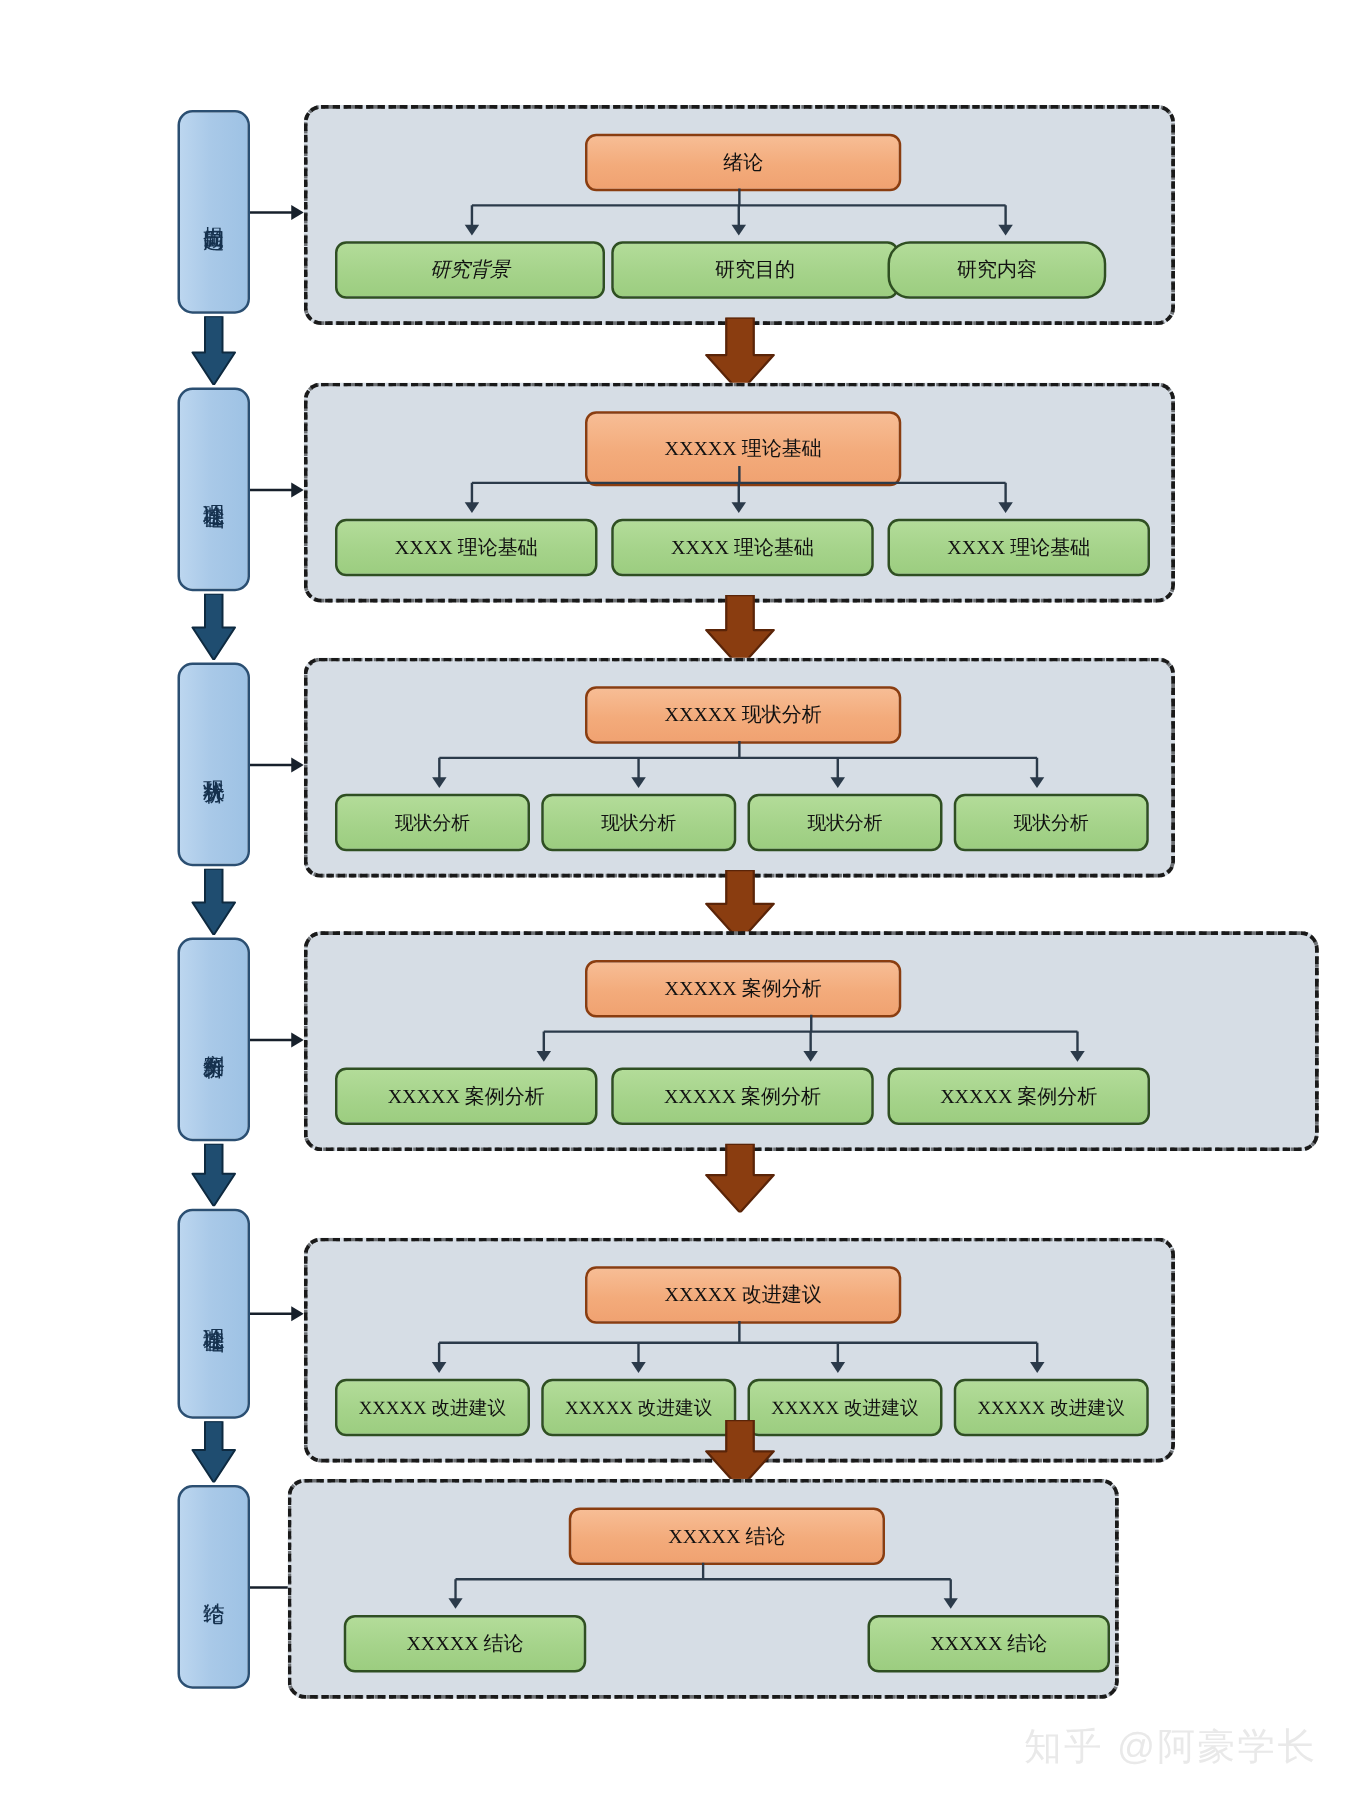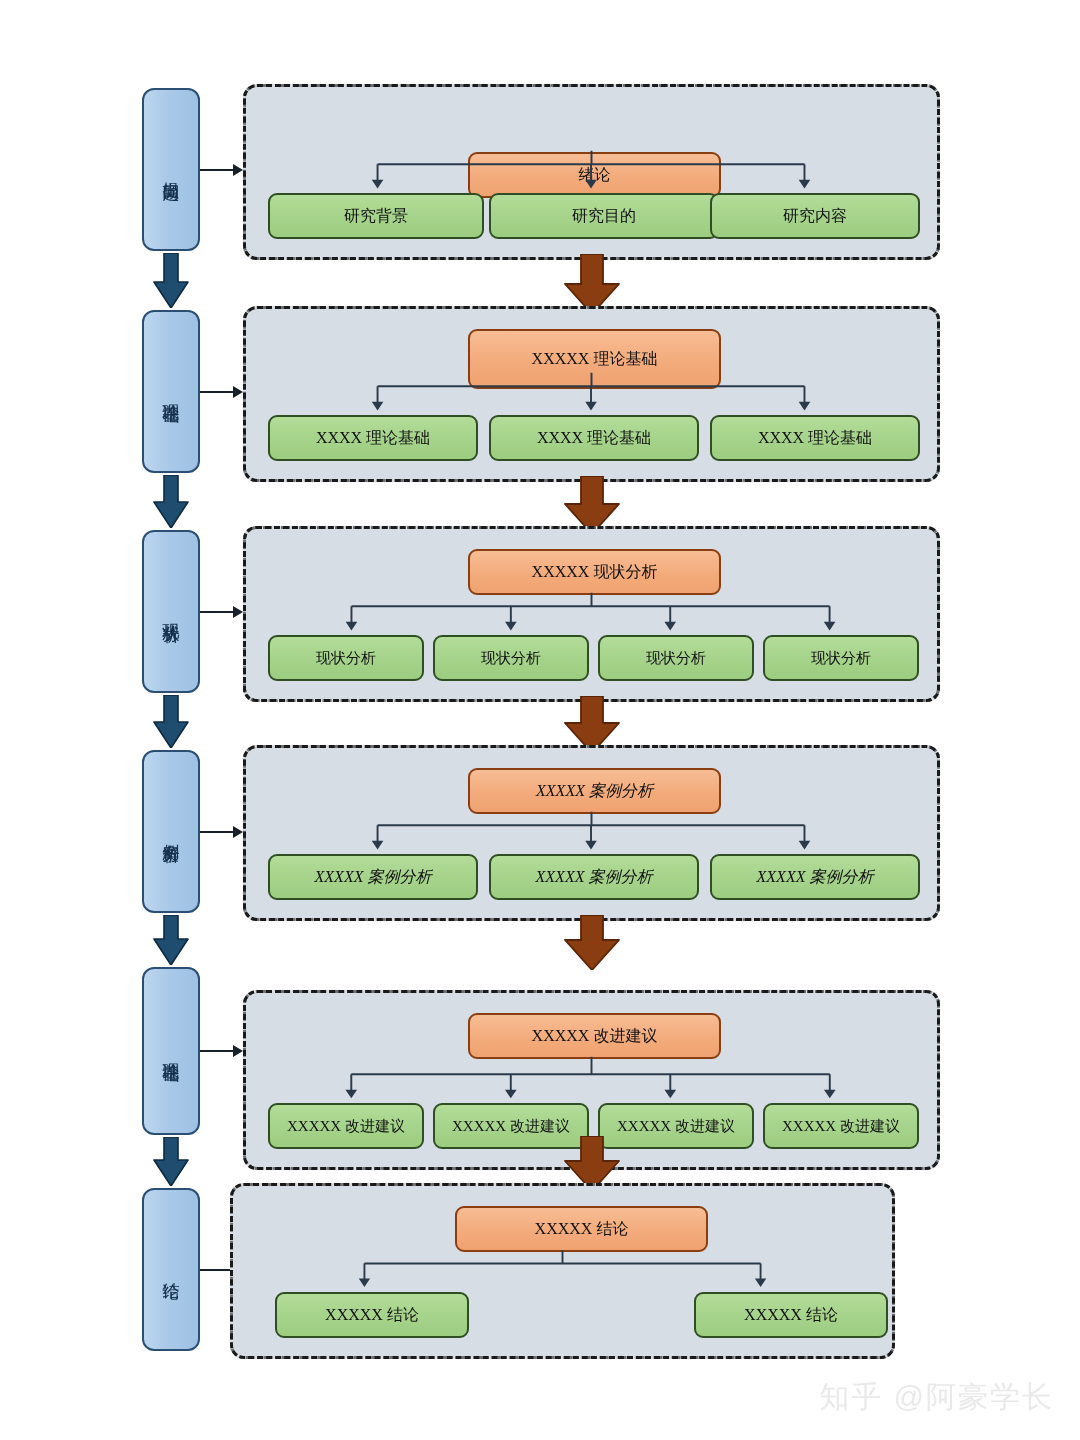--- a/index.html
+++ b/index.html
@@ -170,24 +170,24 @@
         <polygon points="33,2 43,8 33,14" fill="#17202b"></polygon>
       </svg>
     </div>
     <div class="hconn" style="left: 200px; top: 1261.5px; width: 43px;">
       <svg width="43" height="16" viewBox="0 0 43 16">
         <line x1="0" y1="8" x2="34" y2="8" stroke="#17202b" stroke-width="2"></line>
         <polygon points="33,2 43,8 33,14" fill="#17202b"></polygon>
       </svg>
     </div>
     <div class="section" style="left: 243px; top: 84px; width: 697px; height: 176px;">
-      <div class="node head" style="left: 222px; top: 20px; width: 253px; height: 46px; margin-top: 45px;">绪论</div>
-      <div class="node leaf" style="left: 22px; top: 106px; width: 216px; height: 46px;">研究背景</div>
+      <div class="node head" style="left: 222px; top: 20px; width: 253px; height: 46px;">绪论</div>
+      <div class="node leaf" style="left: 22px; top: 106px; width: 216px; height: 46px; font-style: italic;">研究背景</div>
       <div class="node leaf" style="left: 243px; top: 106px; width: 230px; height: 46px;">研究目的</div>
-      <div class="node leaf" style="left: 464px; top: 106px; width: 210px; height: 46px;">研究内容</div>
+      <div class="node leaf" style="left: 464px; top: 106px; width: 175px; height: 46px; border-radius: 18px;">研究内容</div>
       <svg width="697" height="176" viewBox="0 0 697 176" class="links">
         <line x1="348.5" y1="66" x2="348.5" y2="80" stroke="#2b3a4a" stroke-width="2" fill="none"></line>
         <line x1="127" y1="80" x2="569" y2="80" stroke="#2b3a4a" stroke-width="2" fill="none"></line>
         <line x1="127" y1="80" x2="127" y2="97" stroke="#2b3a4a" stroke-width="2" fill="none"></line>
         <polygon points="121,96 133,96 127,105" fill="#2b3a4a"></polygon>
         <line x1="348" y1="80" x2="348" y2="97" stroke="#2b3a4a" stroke-width="2" fill="none"></line>
         <polygon points="342,96 354,96 348,105" fill="#2b3a4a"></polygon>
         <line x1="569" y1="80" x2="569" y2="97" stroke="#2b3a4a" stroke-width="2" fill="none"></line>
         <polygon points="563,96 575,96 569,105" fill="#2b3a4a"></polygon>
       </svg>
@@ -235,21 +235,21 @@
         <polygon points="424,96 436,96 430,105" fill="#2b3a4a"></polygon>
         <line x1="595" y1="80" x2="595" y2="97" stroke="#2b3a4a" stroke-width="2" fill="none"></line>
         <polygon points="589,96 601,96 595,105" fill="#2b3a4a"></polygon>
       </svg>
     </div>
     <div class="flow-arrow" style="left: 561.5px; top: 696px; height: 57px;">
       <svg width="60" height="57" viewBox="0 0 60 57">
         <polygon points="19,0 41,0 41,27 57,27 30,57 3,27 19,27" fill="#8a3d10" stroke="#5a2408" stroke-width="1.8" stroke-linejoin="round"></polygon>
       </svg>
     </div>
-    <div class="section" style="left: 243px; top: 745px; width: 697px; height: 176px; font-style: italic;">
+    <div class="section" style="left: 243px; top: 745px; width: 812px; height: 176px;">
       <div class="node head" style="left: 222px; top: 20px; width: 253px; height: 46px;">XXXXX 案例分析</div>
       <div class="node leaf" style="left: 22px; top: 106px; width: 210px; height: 46px;">XXXXX 案例分析</div>
       <div class="node leaf" style="left: 243px; top: 106px; width: 210px; height: 46px;">XXXXX 案例分析</div>
       <div class="node leaf" style="left: 464px; top: 106px; width: 210px; height: 46px;">XXXXX 案例分析</div>
       <svg width="697" height="176" viewBox="0 0 697 176" class="links">
         <line x1="348.5" y1="66" x2="348.5" y2="80" stroke="#2b3a4a" stroke-width="2" fill="none"></line>
         <line x1="127" y1="80" x2="569" y2="80" stroke="#2b3a4a" stroke-width="2" fill="none"></line>
         <line x1="127" y1="80" x2="127" y2="97" stroke="#2b3a4a" stroke-width="2" fill="none"></line>
         <polygon points="121,96 133,96 127,105" fill="#2b3a4a"></polygon>
         <line x1="348" y1="80" x2="348" y2="97" stroke="#2b3a4a" stroke-width="2" fill="none"></line>

